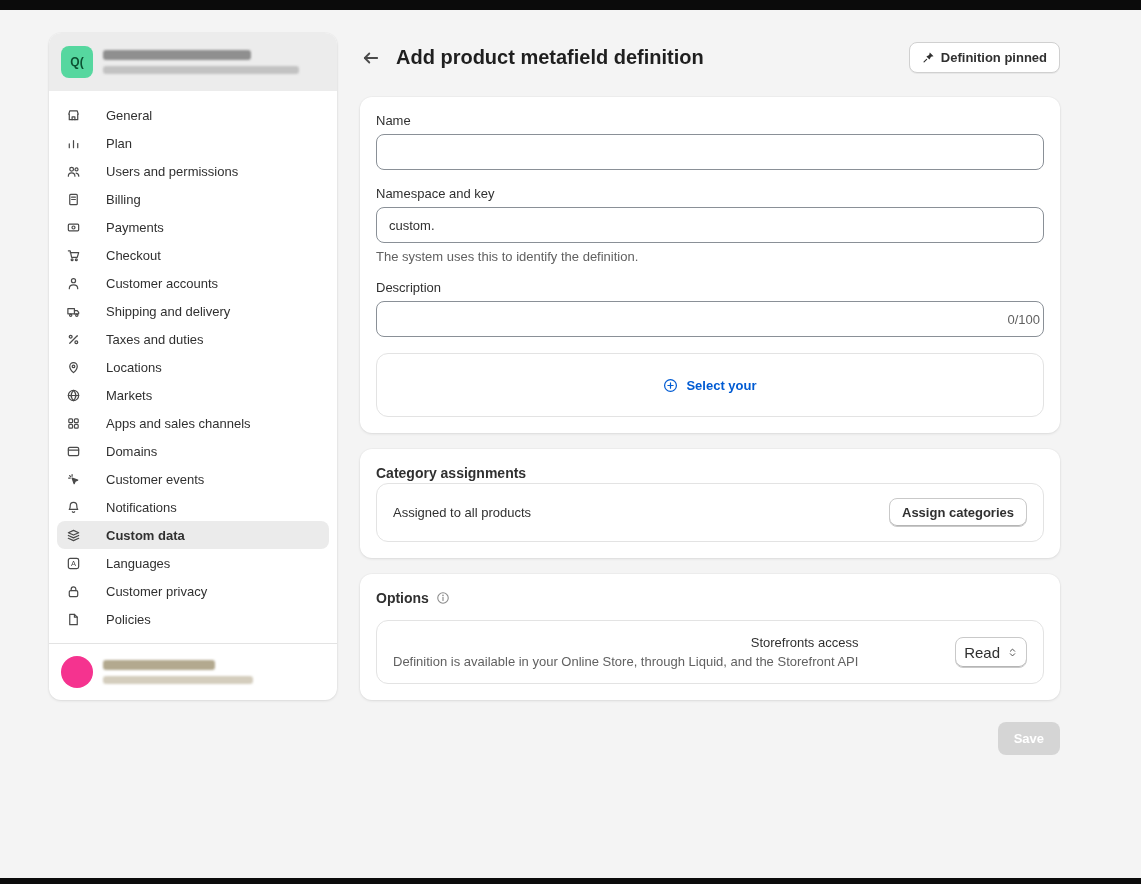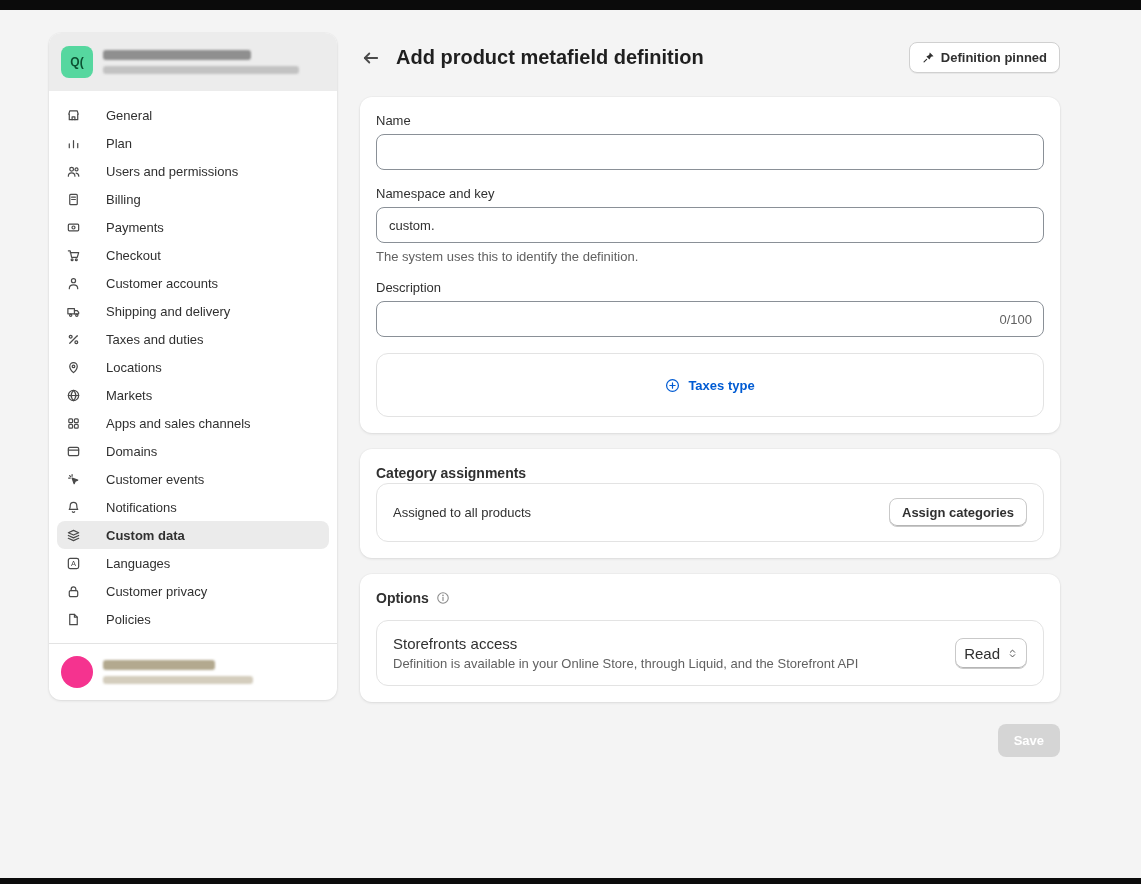--- a/index.html
+++ b/index.html
@@ -69,21 +69,21 @@
   .text-input {
     width:100%; height:36px; border:1px solid #8a9097; border-radius:8px;
     padding:0 12px; font-size:13px; color:#303030; background:#fff;
     font-family:inherit;
   }
   .mb16 { margin-bottom:16px; }
   .help-text { font-size:13px; color:#616161; margin:6px 0 16px; }
   .desc-wrap { position:relative; }
   .desc-wrap .text-input { padding-right:60px; }
   .char-counter {
-    position:absolute; right:12px; top:50%; transform:translateY(-50%);
+    position:absolute; right:4px; top:50%; transform:translateY(-50%);
     font-size:13px; color:#616161;
   }
   .select-type-btn {
     margin-top:16px; width:100%; height:64px;
     border:1px solid #e3e3e3; border-radius:12px; background:#fff;
     display:flex; align-items:center; justify-content:center; gap:8px;
     color:#005bd3; font-size:13px; font-weight:600; cursor:pointer; font-family:inherit;
   }
   .select-type-btn svg { width:15px; height:15px; }
 
@@ -94,21 +94,21 @@
     font-size:13px; color:#303030;
   }
   .secondary-btn {
     background:#fff; border:1px solid #c9c9c9; border-radius:8px; padding:6px 12px;
     font-size:13px; font-weight:700; color:#303030; cursor:pointer; white-space:nowrap;
     box-shadow:inset 0 -1px 0 #b5b5b5; font-family:inherit;
   }
   .options-head { display:flex; align-items:center; gap:7px; margin-bottom:14px; }
   .options-head .card-title { margin:0; }
   .info-icon svg { width:14px; height:14px; display:block; }
-  .storefronts-title { font-size:15px; font-weight:500; margin-bottom:4px; }
+  .storefronts-title { font-size:13px; font-weight:500; margin-bottom:4px;text-align:right; }
   .storefronts-desc { font-size:13px; color:#616161; }
   .read-select {
     display:flex; align-items:center; gap:7px; padding:6px 8px;
     border:1px solid #c9c9c9; border-radius:8px; background:#fff;
     font-size:15px; font-weight:500; color:#303030; cursor:pointer; font-family:inherit;
     box-shadow:inset 0 -1px 0 #b5b5b5;
   }
   .read-select svg { width:11px; height:11px; }
 
   .save-row { display:flex; justify-content:flex-end; margin-top:22px; }
@@ -362,21 +362,21 @@
       <div class="desc-wrap">
         <input class="text-input" type="text" value="" style="">
         <span class="char-counter">0/100</span>
       </div>
 
       <button class="select-type-btn">
         <svg viewBox="0 0 16 16">
             <circle cx="8" cy="8" r="6.3" stroke="#005bd3" stroke-width="1.3" fill="none"></circle>
             <path d="M8 5.2v5.6M5.2 8h5.6" stroke="#005bd3" stroke-width="1.3" stroke-linecap="round" fill="none"></path>
           </svg>
-        <span>Taxes type</span>
+        <span>Select your</span>
       </button>
     </section>
 
     <section class="card">
       <h2 class="card-title">Category assignments</h2>
       <div class="inner-box">
         <span>Assigned to all products</span>
         <button class="secondary-btn">Assign categories</button>
       </div>
     </section>

